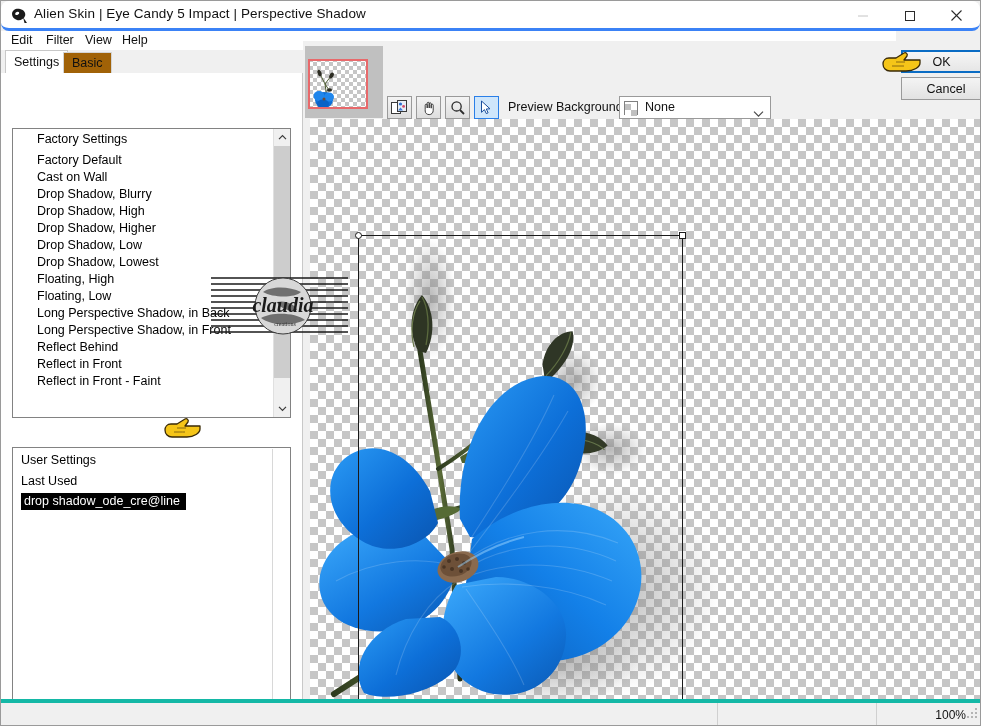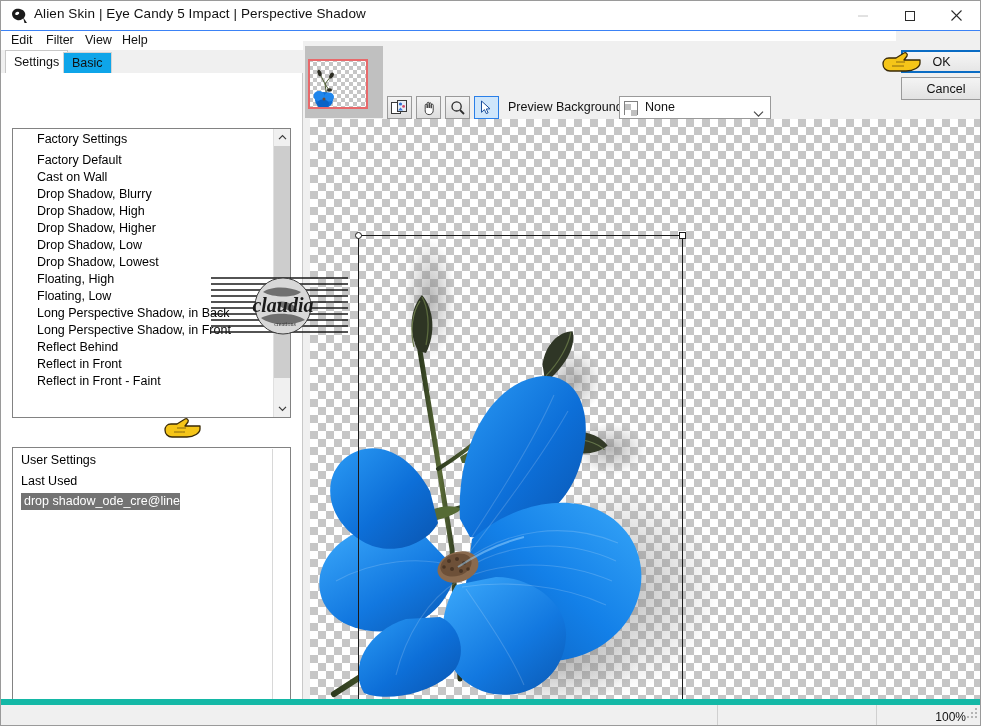--- a/index.html
+++ b/index.html
@@ -19,22 +19,23 @@
     border: 1px solid #9a9a9a;
     box-sizing: border-box;
   }
 
   
   #titlebar {
     position: absolute;
     left: 0; top: 0;
     width: 979px; height: 30px;
     background: #ffffff;
-    border-bottom: 1px solid #3b82f6;
-    box-sizing: border-box;
+    border-bottom: 3px solid #3b82f6;
+    box-sizing: border-box;
+    border-radius: 8px;
   }
   #app-icon {
     position: absolute;
     left: 8px; top: 5px;
     width: 20px; height: 20px;
   }
   #title-text {
     position: absolute;
     left: 33px; top: 5px;
     font-size: 13.5px;
@@ -92,21 +93,21 @@
     white-space: nowrap;
   }
   .tab.active {
     background: #ffffff;
     border: 1px solid #c8c8c8;
     border-bottom: none;
     top: 0px; height: 24px;
     padding-top: 4px;
   }
   .tab.inactive {
-    background: #0ea5e9;
+    background: #a16207;
     border: 1px solid #d4d4d4;
     border-bottom: none;
   }
   #tab-underline {
     position:absolute; left:0; top:23px; width:302px; height:1px;
     background:#ffffff;
   }
 
   #panel-body {
     position: absolute;
@@ -164,23 +165,24 @@
     position: absolute;
     left: 11px; top: 374px;
     width: 279px; height: 278px;
     background: #ffffff;
     border: 1px solid #828282;
     box-sizing: border-box;
     overflow: hidden;
   }
   #user-rows { position:absolute; left:0; top:4px; width:262px; }
   .list-row.selected {
-    background: #737373;
+    background: #000000;
     color: #ffffff;
     display: inline-block;
+    padding-right: 6px;
     margin-left: 8px;
     padding-left: 3px;
   }
   #user-divider {
     position:absolute; right:17px; top:1px; width:1px; height:276px;
     background:#d8d8d8;
   }
 
   
   #rightpanel {
@@ -312,21 +314,21 @@
   .handcursor { position: absolute; z-index: 60; }
   #hand-ok { left: 881px; top: 48px; width: 40px; height: 26px; }
   #hand-user { left: 163px; top: 415px; width: 38px; height: 25px; }
 
   
   #statusbar {
     position: absolute;
     left: 0; bottom: 0;
     width: 979px; height: 26px;
     background: #f0f0f0;
-    border-top: 6px solid #14b8a6;
+    border-top: 4px solid #14b8a6;
     box-sizing: border-box;
   }
   #st-sep1 { position:absolute; left:716px; top:0; width:1px; height:25px; background:#d0d0d0; }
   #st-sep2 { position:absolute; left:875px; top:0; width:1px; height:25px; background:#d0d0d0; }
   #st-zoom {
     position: absolute; right: 14px; top: 5px;
     font-size: 12px; color: #111;
   }
   #grip { position:absolute; right:2px; bottom:2px; }
 </style>

